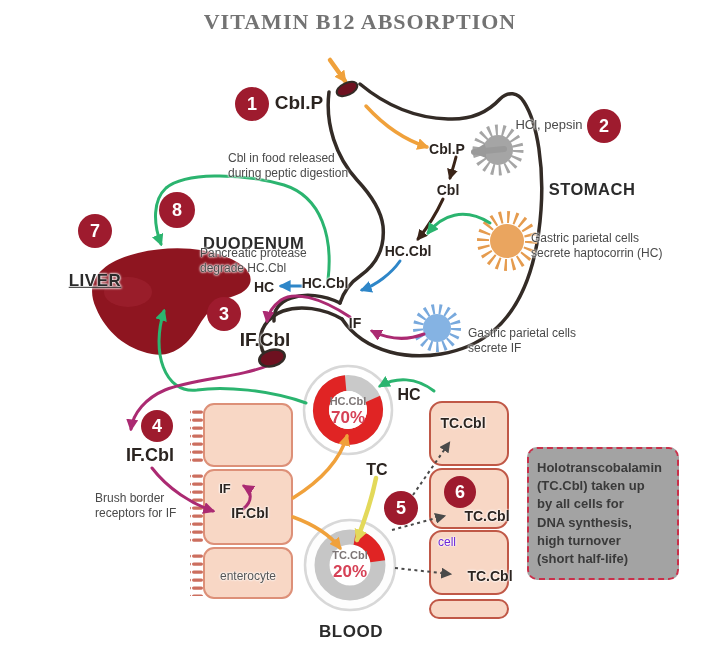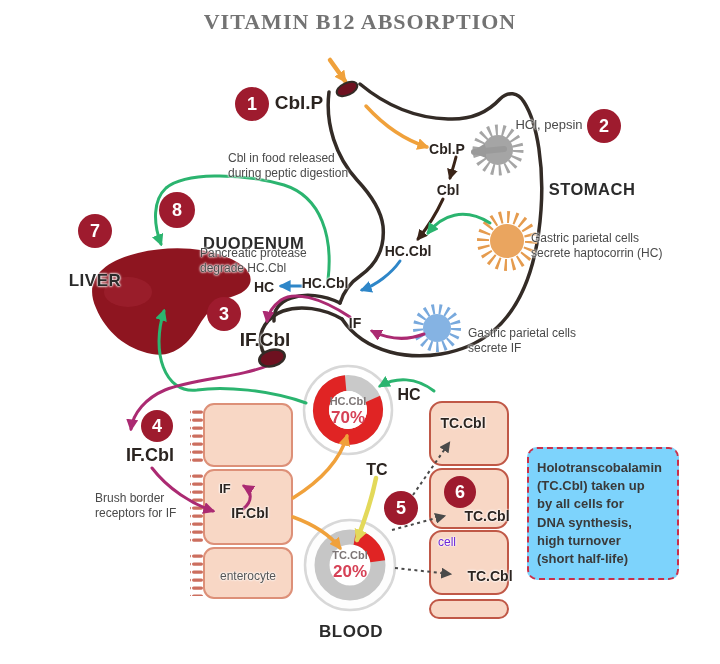--- a/index.html
+++ b/index.html
@@ -16,21 +16,21 @@
   .mol{font-weight:bold;font-size:14px;color:#2b2420;}
   .mol-lg{font-weight:bold;font-size:19px;color:#2b2420;}
   .mol-md{font-weight:bold;font-size:16px;color:#2b2420;}
   .note{font-size:12px;color:#4a4a4a;line-height:1.25;}
   .step{position:absolute;z-index:4;transform:translate(-50%,-50%);border-radius:50%;
         background:#9e1b2e;color:#fff;display:flex;align-items:center;justify-content:center;
         font-weight:bold;font-size:18px;}
   .donut-lbl{font-weight:bold;font-size:11px;color:#7d7575;text-shadow:none;}
   .donut-pct{font-weight:bold;font-size:17px;color:#d64156;text-shadow:none;}
   .infobox{position:absolute;z-index:3;left:527px;top:447px;width:132px;padding:10px 8px;
-           border:2px dashed #c9304a;border-radius:10px;background:#7dd3fc;
+           border:2px dashed #c9304a;border-radius:10px;background:#a3a3a3;
            font-weight:bold;font-size:13px;color:#3a3a3a;line-height:1.4;white-space:pre-line;}
 </style>
 </head>
 <body>
 
 <div class="stage">
 
   <svg class="art" width="720" height="664" viewBox="0 0 720 664">
     <defs>
       <marker id="m-or" viewBox="0 0 10 10" refX="8" refY="5" markerWidth="12" markerHeight="12" orient="auto" markerUnits="userSpaceOnUse">
@@ -179,21 +179,21 @@
   <div class="step" style="left:460px;top:492px;width:32px;height:32px;">6</div>
   <div class="step" style="left:95px;top:231px;width:34px;height:34px;">7</div>
   <div class="step" style="left:177px;top:210px;width:36px;height:36px;">8</div>
 
   <div class="lbl mol-lg" style="left:299px;top:103px;">Cbl.P</div>
   <div class="lbl note" style="left:549px;top:125px;font-size:13px;">HCl, pepsin</div>
   <div class="lbl big" style="left:592px;top:170px;">STOMACH</div>
   <div class="lbl big la" style="left:203px;top:214px;text-align:right;">DUODENUM</div>
   <div class="lbl note la" style="left:200px;top:246px;">Pancreatic protease
 degrade HC.Cbl</div>
-  <div class="lbl big" style="left:95px;top:261px;font-size:17px;">LIVER</div>
+  <div class="lbl big" style="left:95px;top:261px;font-size:17px;text-decoration:underline;">LIVER</div>
 
   <div class="lbl note la" style="left:228px;top:151px;">Cbl in food released
 during peptic digestion</div>
   <div class="lbl mol" style="left:447px;top:149px;">Cbl.P</div>
   <div class="lbl mol" style="left:448px;top:190px;">Cbl</div>
   <div class="lbl mol" style="left:408px;top:251px;">HC.Cbl</div>
   <div class="lbl note la" style="left:531px;top:231px;">Gastric parietal cells
 secrete haptocorrin (HC)</div>
   <div class="lbl note la" style="left:468px;top:326px;">Gastric parietal cells
 secrete IF</div>

